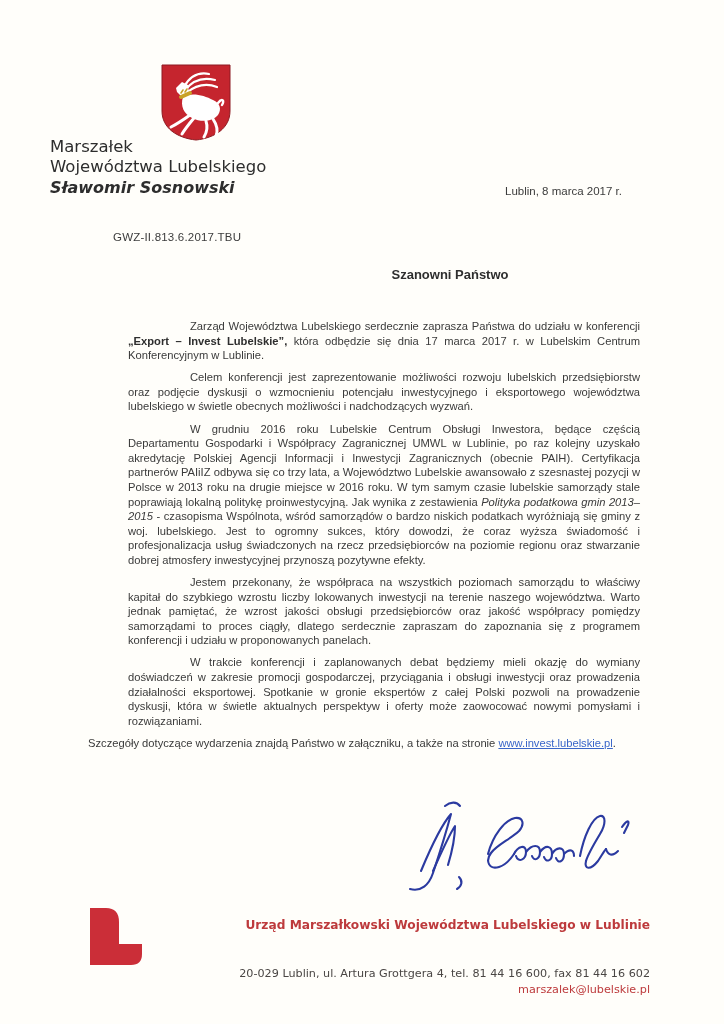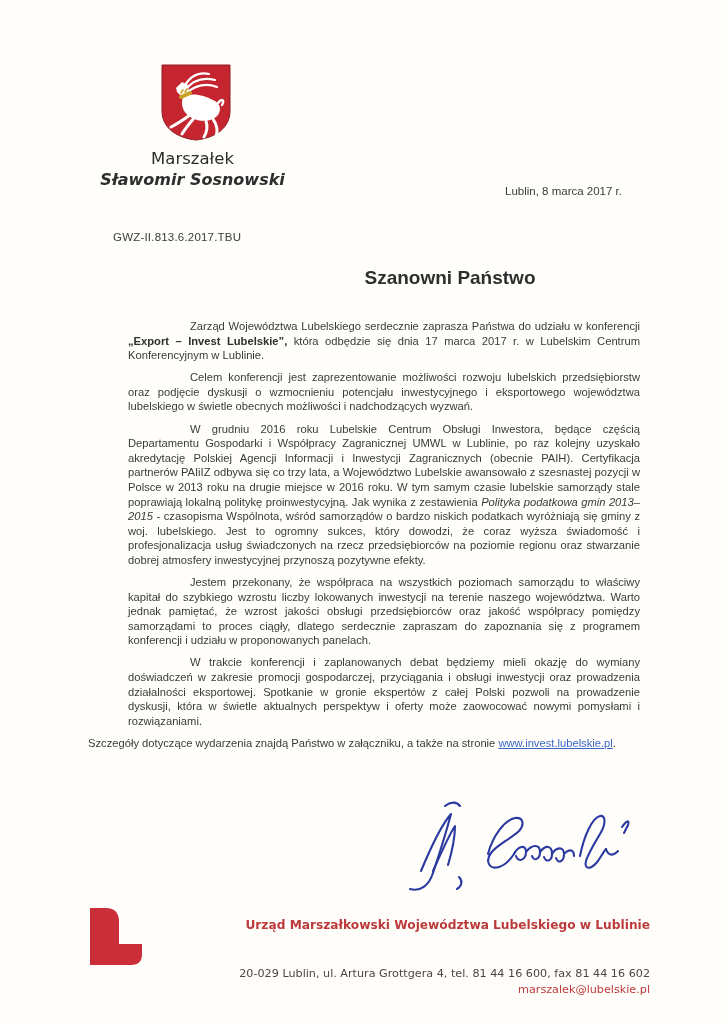--- a/index.html
+++ b/index.html
@@ -9,38 +9,38 @@
     margin:0 auto;
     background:#fffefa;
     font-family:"Liberation Sans", sans-serif;
     color:var(--text,#3a3a3a);
     overflow:hidden;
     box-sizing:border-box;
   }
   
   .emblem{position:absolute;left:158px;top:63px;width:76px;height:78px;}
   .sender{
-    position:absolute;left:50px;top:149px;width:285px;
-    text-align:center;color:#2d2d2d;
+    position:absolute;left:50px;top:137px;width:285px;
+    color:#2d2d2d;
     font-family:"DejaVu Sans", sans-serif;
   }
   .sender .line1{font-size:16.5px;line-height:20px;}
   .sender .line2{font-size:16.5px;line-height:20px;}
   .sender .line3{font-size:16px;line-height:21px;font-weight:bold;font-style:italic;}
   .place-date{
     position:absolute;left:505px;top:185px;width:140px;
     font-size:11.5px;color:#3c3c3c;white-space:nowrap;
   }
   .reference{
     position:absolute;left:113px;top:231px;
     font-size:11.5px;color:#3c3c3c;letter-spacing:.2px;
   }
   .salutation{
     position:absolute;left:260px;top:267px;width:380px;
-    text-align:center;font-weight:bold;font-size:19px;color:#2e2e2e;
+    text-align:center;font-weight:bold;font-size:13px;color:#2e2e2e;
   }
   
   .letter-body{
     position:absolute;left:88px;top:319px;width:552px;
     font-size:11.2px;line-height:14.6px;text-align:justify;
     color:var(--text,#3a3a3a);
   }
   .letter-body p{margin:0 0 7.5px 0;}
   .letter-body p.indent{text-indent:62px;margin-left:40px;}
   .letter-body .bold{font-weight:bold;color:#2e2e2e;}
@@ -86,20 +86,21 @@
 
       <path d="M60,40 C64,35 67,37 64,42" style="stroke:#ffffff;stroke-width:2.4;fill:none;stroke-linecap:round"></path>
 
       <path d="M23,34 L32,30" style="stroke:var(--crown-gold,#c9a227);stroke-width:4;stroke-linecap:round"></path>
       <path d="M23,30 l2,-3 M27,29 l2,-3" style="stroke:var(--crown-gold,#c9a227);stroke-width:1.6;stroke-linecap:round"></path>
     </g>
   </svg>
 
   <div class="sender">
     <div class="line1">Marszałek</div>
+    <div class="line2">Województwa Lubelskiego</div>
     <div class="line3">Sławomir Sosnowski</div>
   </div>
 
   <div class="place-date">Lublin, 8 marca 2017 r.</div>
   <div class="reference">GWZ-II.813.6.2017.TBU</div>
 
   <div class="salutation">Szanowni Państwo</div>
 
   <div class="letter-body">
       <p class="indent"><span class="">Zarząd Województwa Lubelskiego serdecznie zaprasza Państwa do udziału w konferencji </span><span class="bold">„Export – Invest Lubelskie”,</span><span class=""> która odbędzie się dnia 17 marca 2017 r. w Lubelskim Centrum Konferencyjnym w Lublinie.</span></p>

